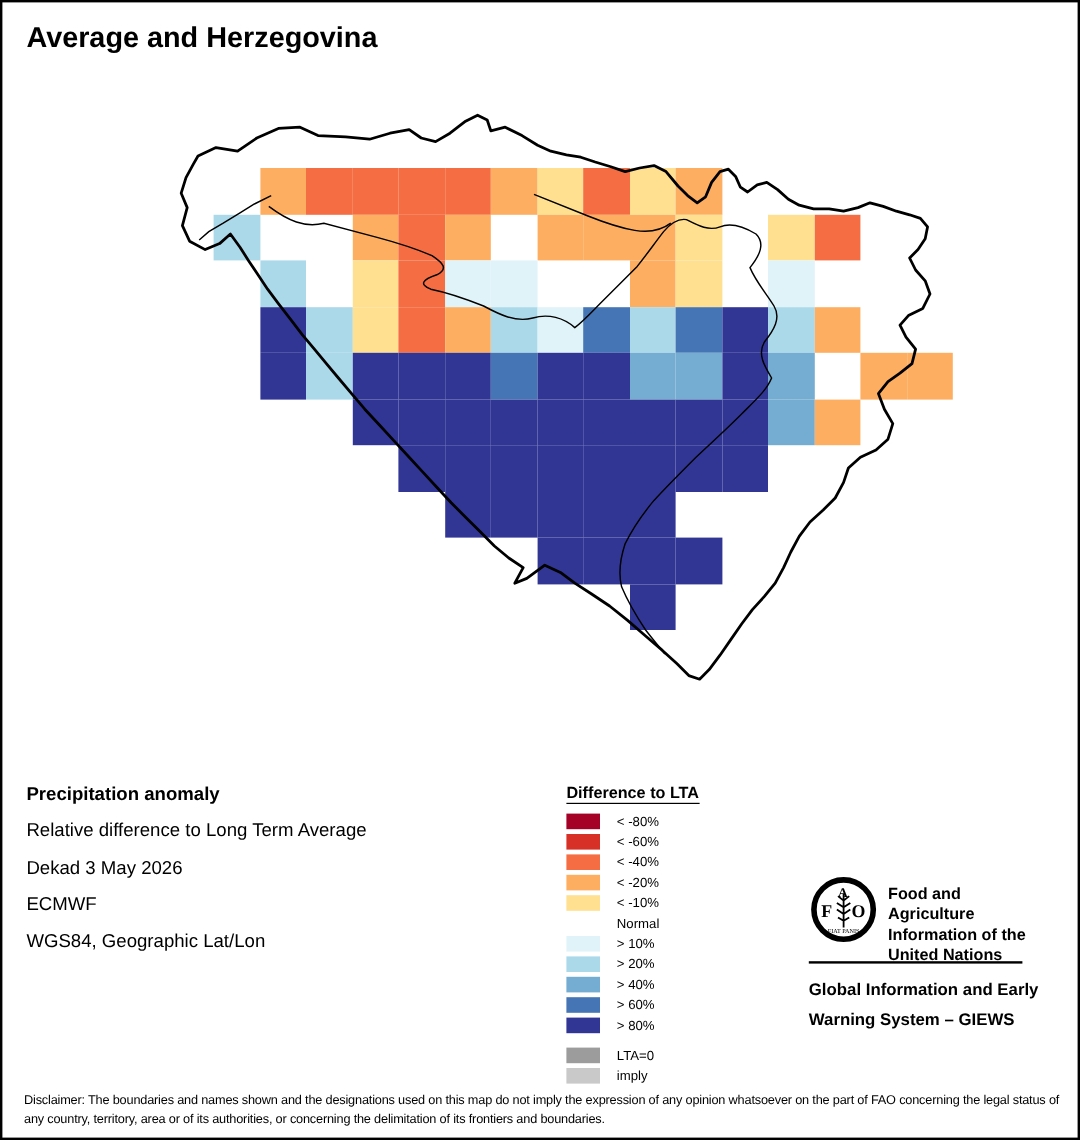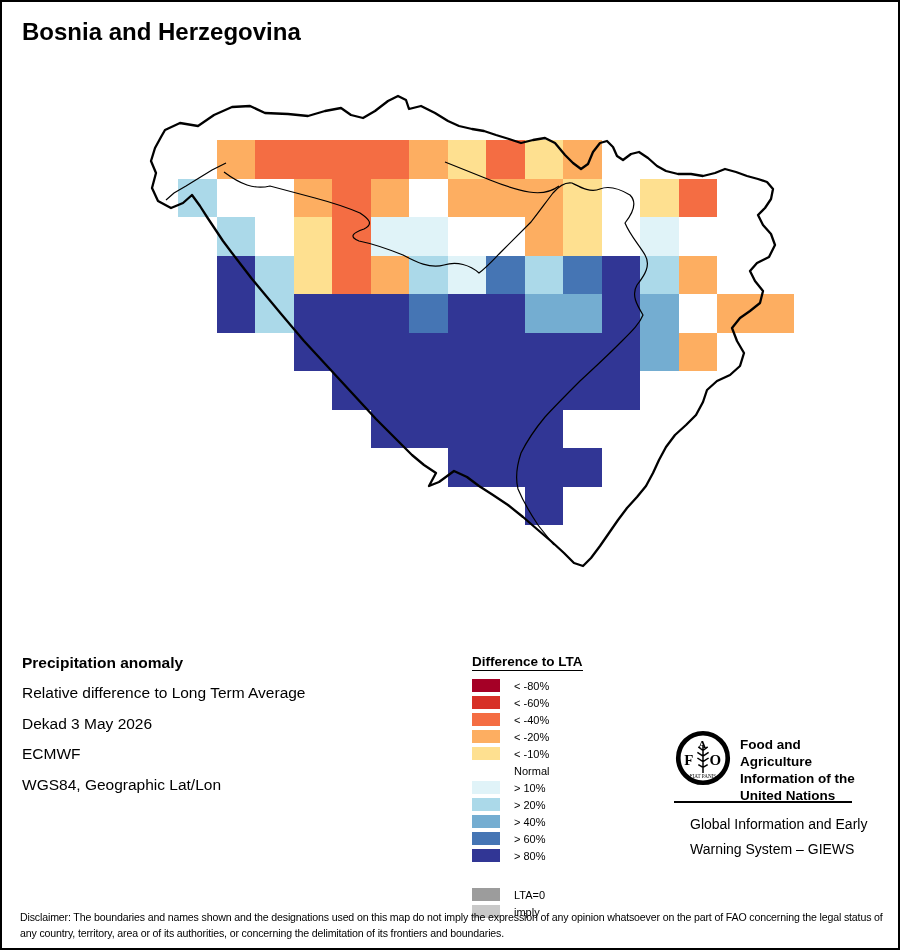--- a/index.html
+++ b/index.html
@@ -12,36 +12,36 @@
   #borders{position:absolute;left:0;top:0;width:900px;height:950px;pointer-events:none;}
   #info{position:absolute;left:20px;top:646px;color:#000;}
   #info .head{font-size:15.5px;font-weight:bold;line-height:30px;}
   #info .lines{font-size:15.5px;line-height:30.5px;white-space:pre-line;}
   #legend{position:absolute;left:470px;top:650px;color:#000;text-align:center;}
   #legend .ltitle{font-size:13.5px;font-weight:bold;border-bottom:1.5px solid #000;
         padding-bottom:1px;margin-bottom:6px;display:inline-block;}
   .lrow{display:flex;align-items:center;height:17px;}
   .lswatch{width:28px;height:13px;margin-right:14px;flex:0 0 28px;}
   .llabel{font-size:11px;}
-  #legend .extra{margin-top:22px;}
+  #legend .extra{margin-top:8px;}
   #org{position:absolute;left:672px;top:726px;width:200px;color:#000;}
   #org .brand{position:absolute;left:66px;top:8px;font-size:13.5px;font-weight:bold;
         line-height:17px;white-space:pre-line;}
   #org .rule{position:absolute;left:0;top:73px;width:178px;height:2px;background:#000;}
-  #org .sub{position:absolute;left:16px;top:84px;font-size:14px;line-height:25px;white-space:pre-line;}
+  #org .sub{position:absolute;left:0;top:84px;font-size:14px;line-height:25px;white-space:pre-line;font-weight:bold;}
   #org svg{position:absolute;left:1px;top:2px;}
   #disclaimer{position:absolute;left:18px;top:908px;width:872px;font-size:10.6px;
         line-height:15.5px;color:#000;letter-spacing:-0.15px;}
 </style>
 </head>
 <body>
 
 <div id="page">
 
-  <div class="title">Bosnia and Herzegovina</div>
+  <div class="title">Average and Herzegovina</div>
 
   <div id="map">
     <div id="map-cells">
         <div class="cell" style="left: 214.5px; top: 138px; width: 38.5px; height: 38.5px; background: rgb(253, 174, 97);"></div>
         <div class="cell" style="left: 253px; top: 138px; width: 38.5px; height: 38.5px; background: rgb(244, 109, 67);"></div>
         <div class="cell" style="left: 291.5px; top: 138px; width: 38.5px; height: 38.5px; background: rgb(244, 109, 67);"></div>
         <div class="cell" style="left: 330px; top: 138px; width: 38.5px; height: 38.5px; background: rgb(244, 109, 67);"></div>
         <div class="cell" style="left: 368.5px; top: 138px; width: 38.5px; height: 38.5px; background: rgb(244, 109, 67);"></div>
         <div class="cell" style="left: 407px; top: 138px; width: 38.5px; height: 38.5px; background: rgb(253, 174, 97);"></div>
         <div class="cell" style="left: 445.5px; top: 138px; width: 38.5px; height: 38.5px; background: rgb(254, 224, 144);"></div>

